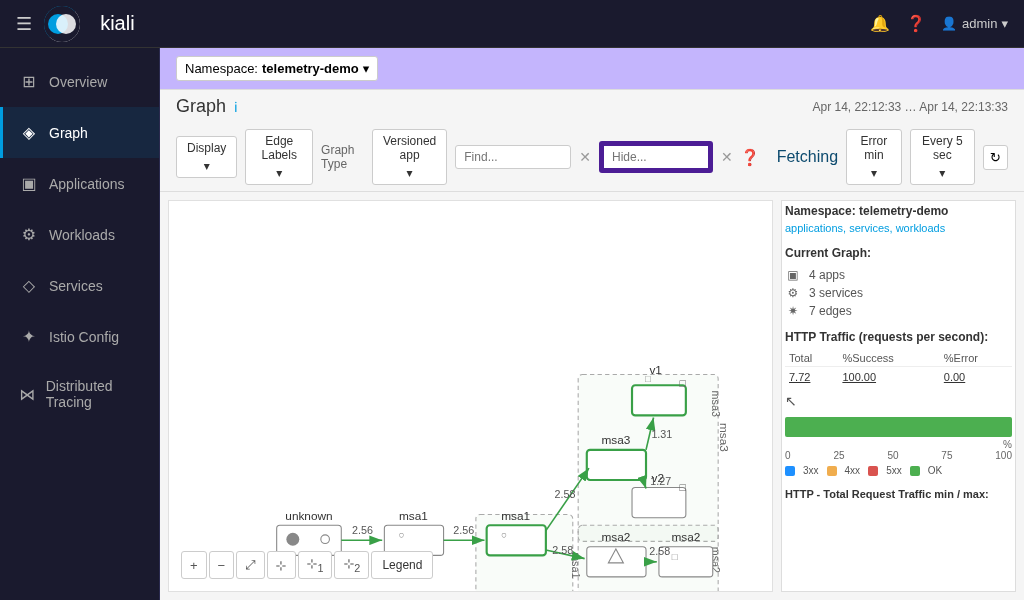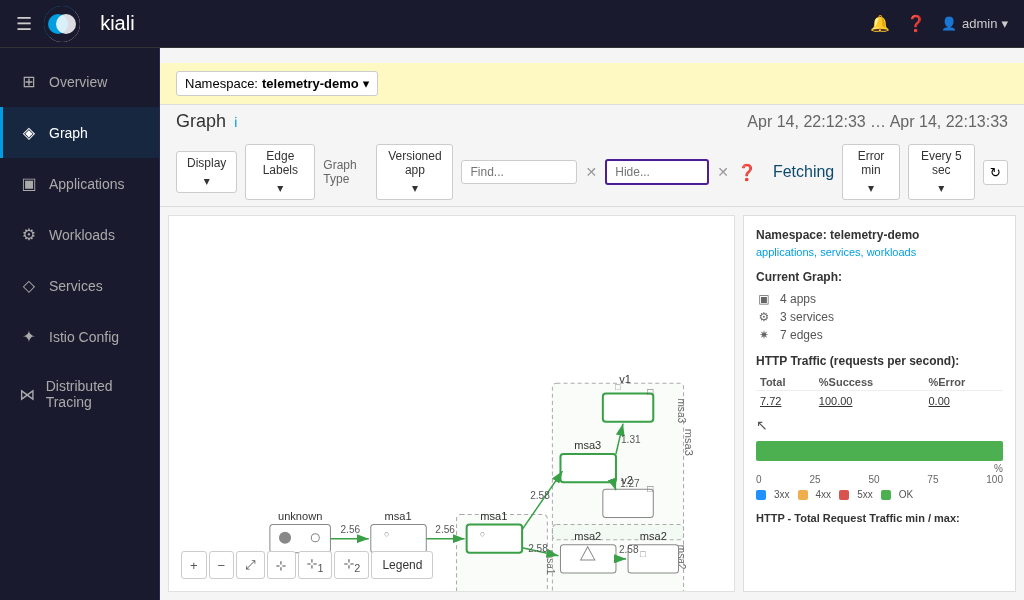--- a/index.html
+++ b/index.html
@@ -63,27 +63,26 @@
     .main {
       flex: 1;
       background: #f5f5f5;
       display: flex;
       flex-direction: column;
       overflow: hidden;
     }
 
     
     .topbar {
-      background: #fef9c3;
+      background: #c4b5fd;
       padding: 8px 16px;
       border-bottom: 1px solid #ddd;
       display: flex;
       align-items: center;
       gap: 8px;
-      margin-top: 15px;
     }
     .namespace-dropdown {
       background: #fff;
       border: 1px solid #ccc;
       border-radius: 3px;
       padding: 4px 8px;
       font-size: 13px;
       cursor: pointer;
       display: flex;
       align-items: center;
@@ -92,21 +91,21 @@
 
     
     .graph-header {
       display: flex;
       align-items: center;
       justify-content: space-between;
       padding: 6px 16px;
       background: #f5f5f5;
     }
     .graph-title { display: flex; align-items: center; gap: 8px; font-size: 18px; font-weight: 400; color: #333; }
-    .graph-time { font-size: 16px; color: #666; margin-left: 17px; }
+    .graph-time { font-size: 12px; color: #666; margin-left: 17px; }
     .info-icon { color: #009de0; font-size: 14px; }
 
     
     .toolbar {
       display: flex;
       align-items: center;
       gap: 8px;
       padding: 6px 16px;
       background: #f5f5f5;
       border-bottom: 1px solid #ddd;
@@ -128,25 +127,25 @@
     .find-input {
       border: 1px solid #ccc;
       border-radius: 3px;
       padding: 4px 8px;
       font-size: 12px;
       width: 116px;
       color: #999;
     }
     .find-clear { color: #999; cursor: pointer; font-size: 14px; }
     .hide-input {
-      border: 2px solid #4c1d95;
+      border: 5px solid #4c1d95;
       border-radius: 3px;
       padding: 4px 8px;
       font-size: 12px;
-      width: 104px;
+      width: 114px;
       color: #999;
     }
     .toolbar-spacer { flex: 1; }
     .fetching-label { font-size: 16px; color: #0c4a6e; }
     .refresh-btn { background: #fff; border: 1px solid #ccc; border-radius: 3px; padding: 4px 6px; cursor: pointer; }
 
     
     .content-area {
       display: flex;
       flex: 1;
@@ -187,37 +186,37 @@
       border: 1px solid #ccc;
       border-radius: 3px;
       padding: 4px 10px;
       font-size: 12px;
       cursor: pointer;
       color: #333;
     }
 
     
     .right-panel {
-      width: 273px;
+      width: 235px;
       background: #fff;
       border: 1px solid #ddd;
       margin: 8px 8px 8px 4px;
       overflow-y: auto;
       font-size: 12px;
-      padding: 12px;
+      padding: 3px;
       flex-shrink: 0;
     }
     .panel-namespace { font-weight: 600; margin-bottom: 4px; color: #333; }
     .panel-links { color: #009de0; margin-bottom: 12px; font-size: 11px; }
     .panel-section-title { font-weight: 600; color: #333; margin-bottom: 8px; }
     .panel-graph-item { display: flex; align-items: center; gap: 8px; margin-bottom: 4px; color: #555; }
     .panel-graph-icon { color: #666; width: 16px; text-align: center; }
     .http-traffic-title { font-weight: 600; color: #333; margin: 12px 0 6px; }
     .http-table { width: 100%; border-collapse: collapse; font-size: 11px; }
-    .http-table th { color: #555; font-weight: 700; padding: 2px 4px; text-align: left; border-bottom: 1px solid #eee; }
+    .http-table th { color: #555; font-weight: 400; padding: 2px 4px; text-align: left; border-bottom: 1px solid #eee; }
     .http-table td { padding: 4px 4px; color: #333; text-decoration: underline; }
     .progress-bar-container { position: relative; margin: 8px 0 2px; }
     .progress-bar-bg { background: #eee; height: 20px; border-radius: 2px; }
     .progress-bar-fill { background: #4caf50; height: 20px; border-radius: 2px; width: 100%; }
     .progress-percent { font-size: 10px; text-align: right; color: #666; }
     .progress-scale { display: flex; justify-content: space-between; font-size: 10px; color: #666; margin-bottom: 4px; }
     .legend-row { display: flex; align-items: center; gap: 8px; flex-wrap: wrap; margin-top: 4px; }
     .legend-item { display: flex; align-items: center; gap: 8px; font-size: 10px; color: #555; }
     .legend-dot { width: 10px; height: 10px; border-radius: 2px; }
     .panel-more-title { font-weight: 600; color: #333; margin-top: 12px; font-size: 11px; }

